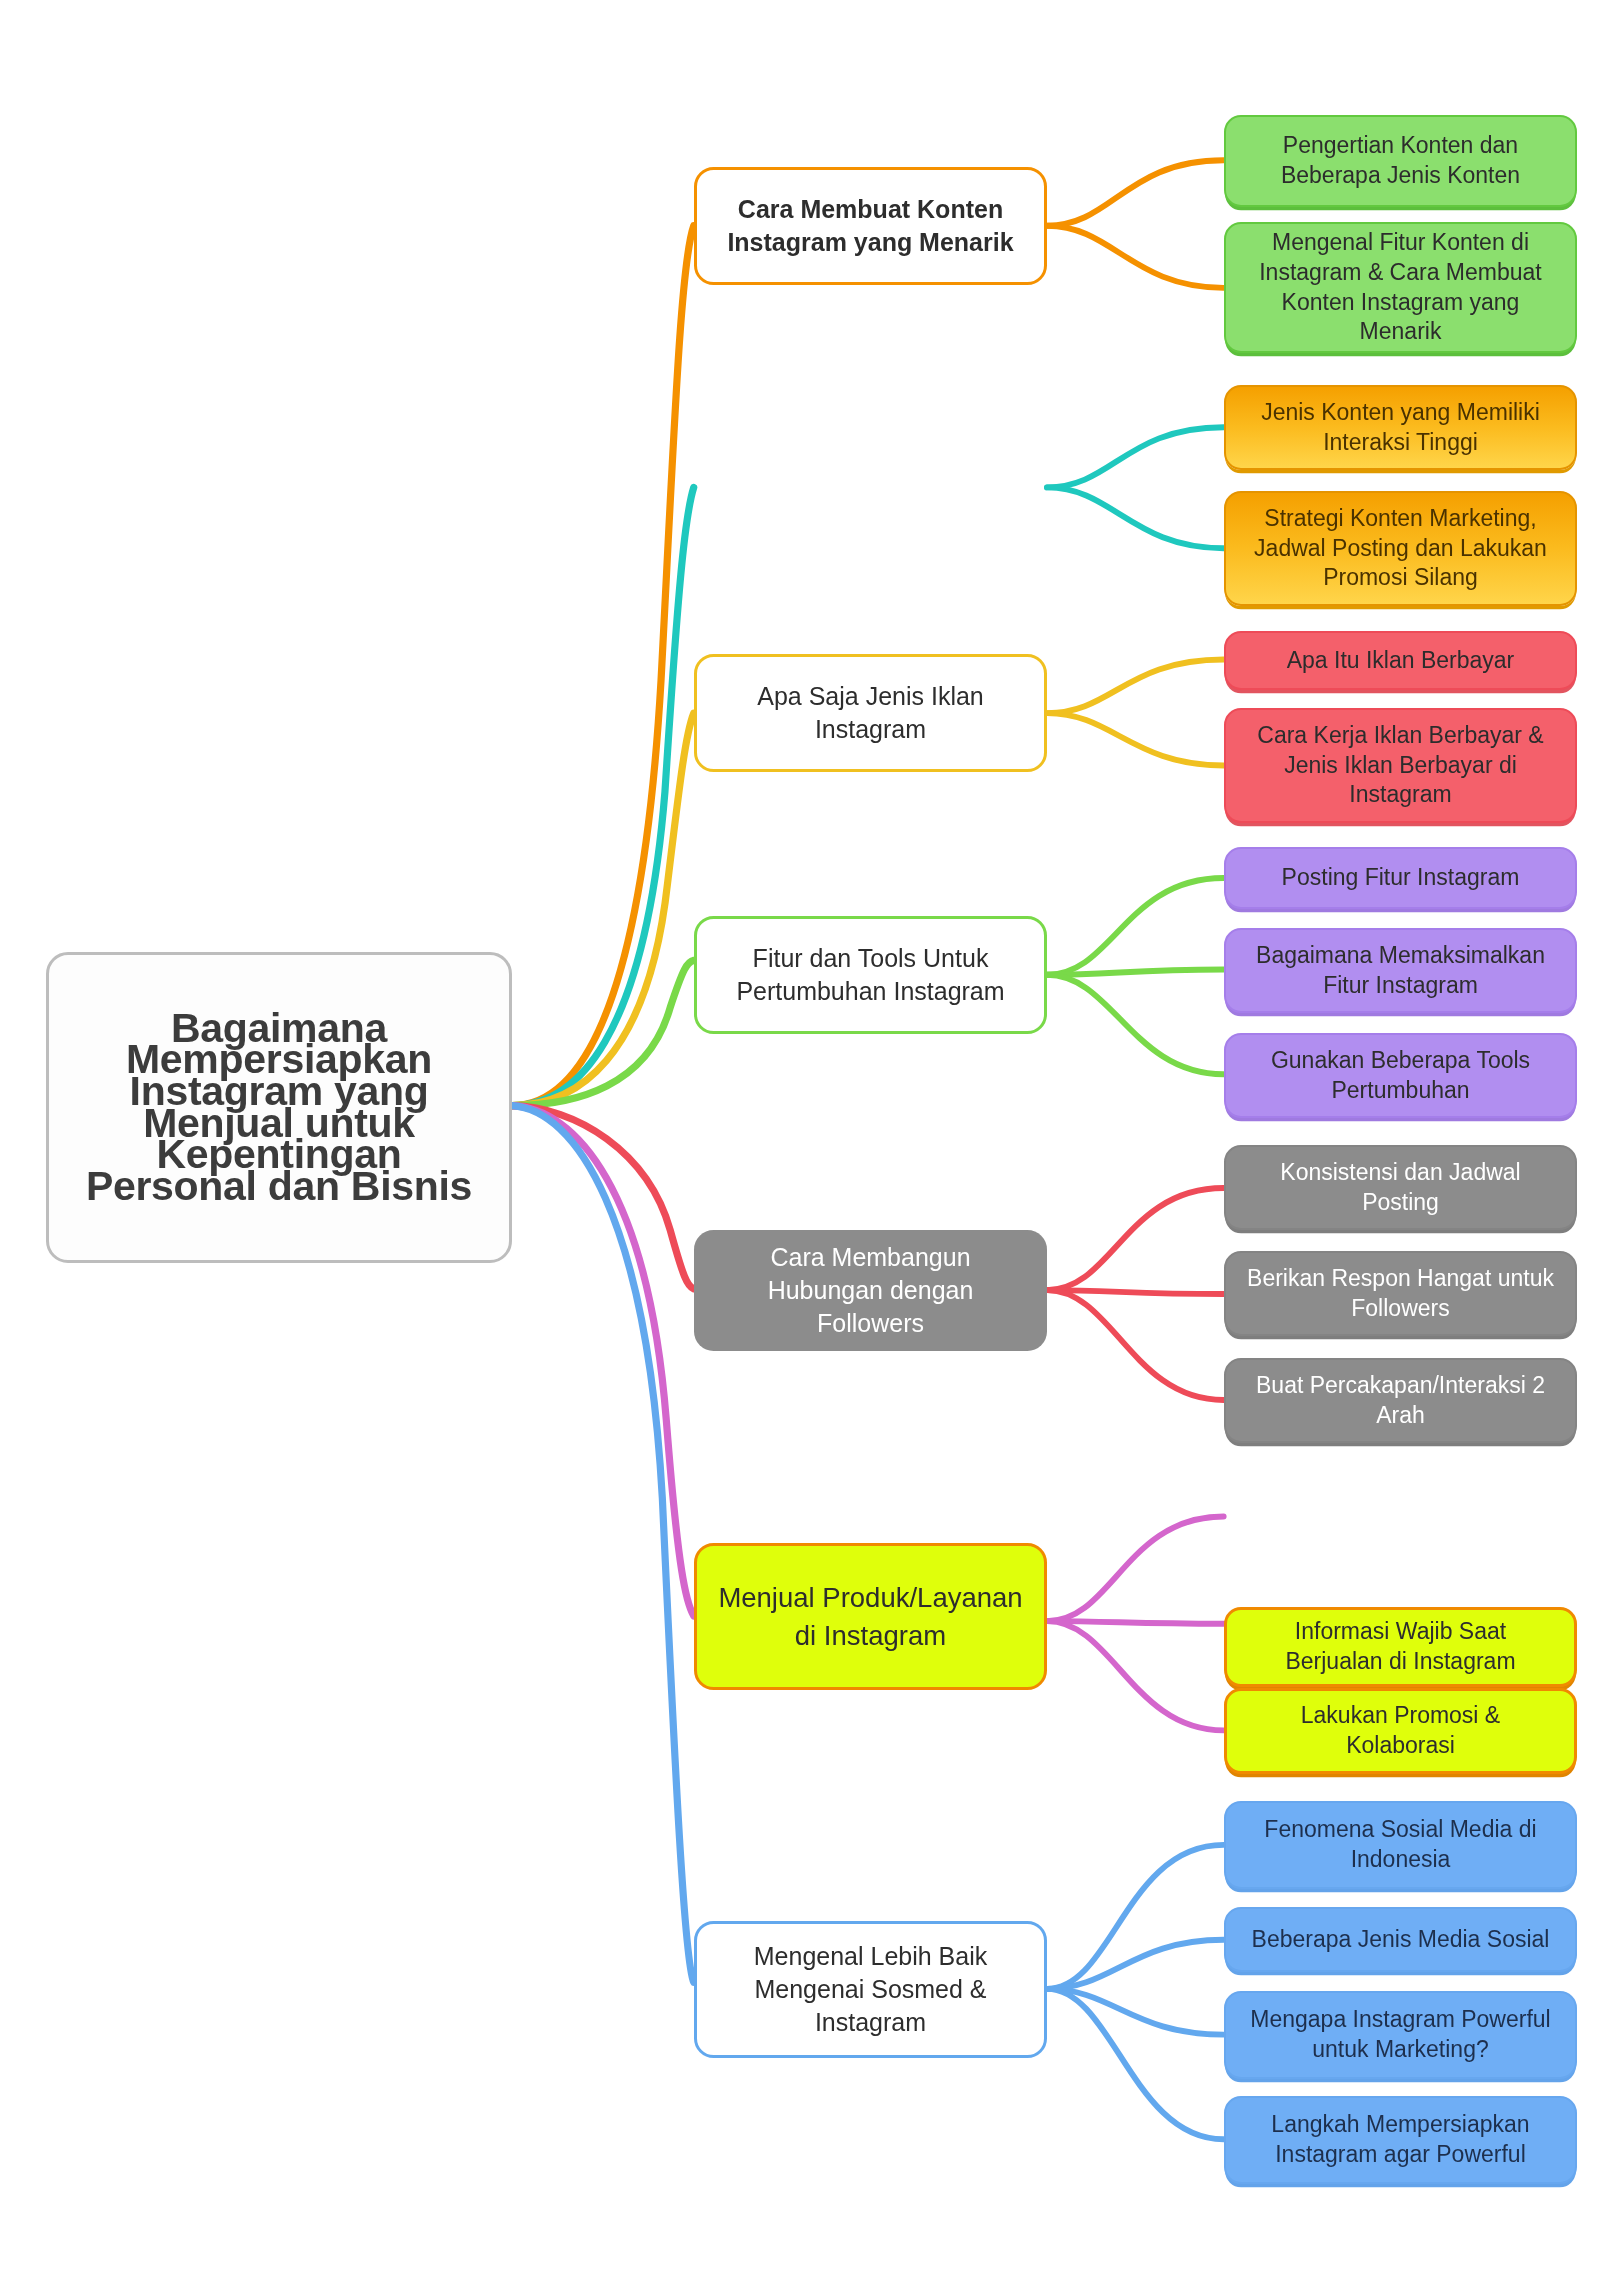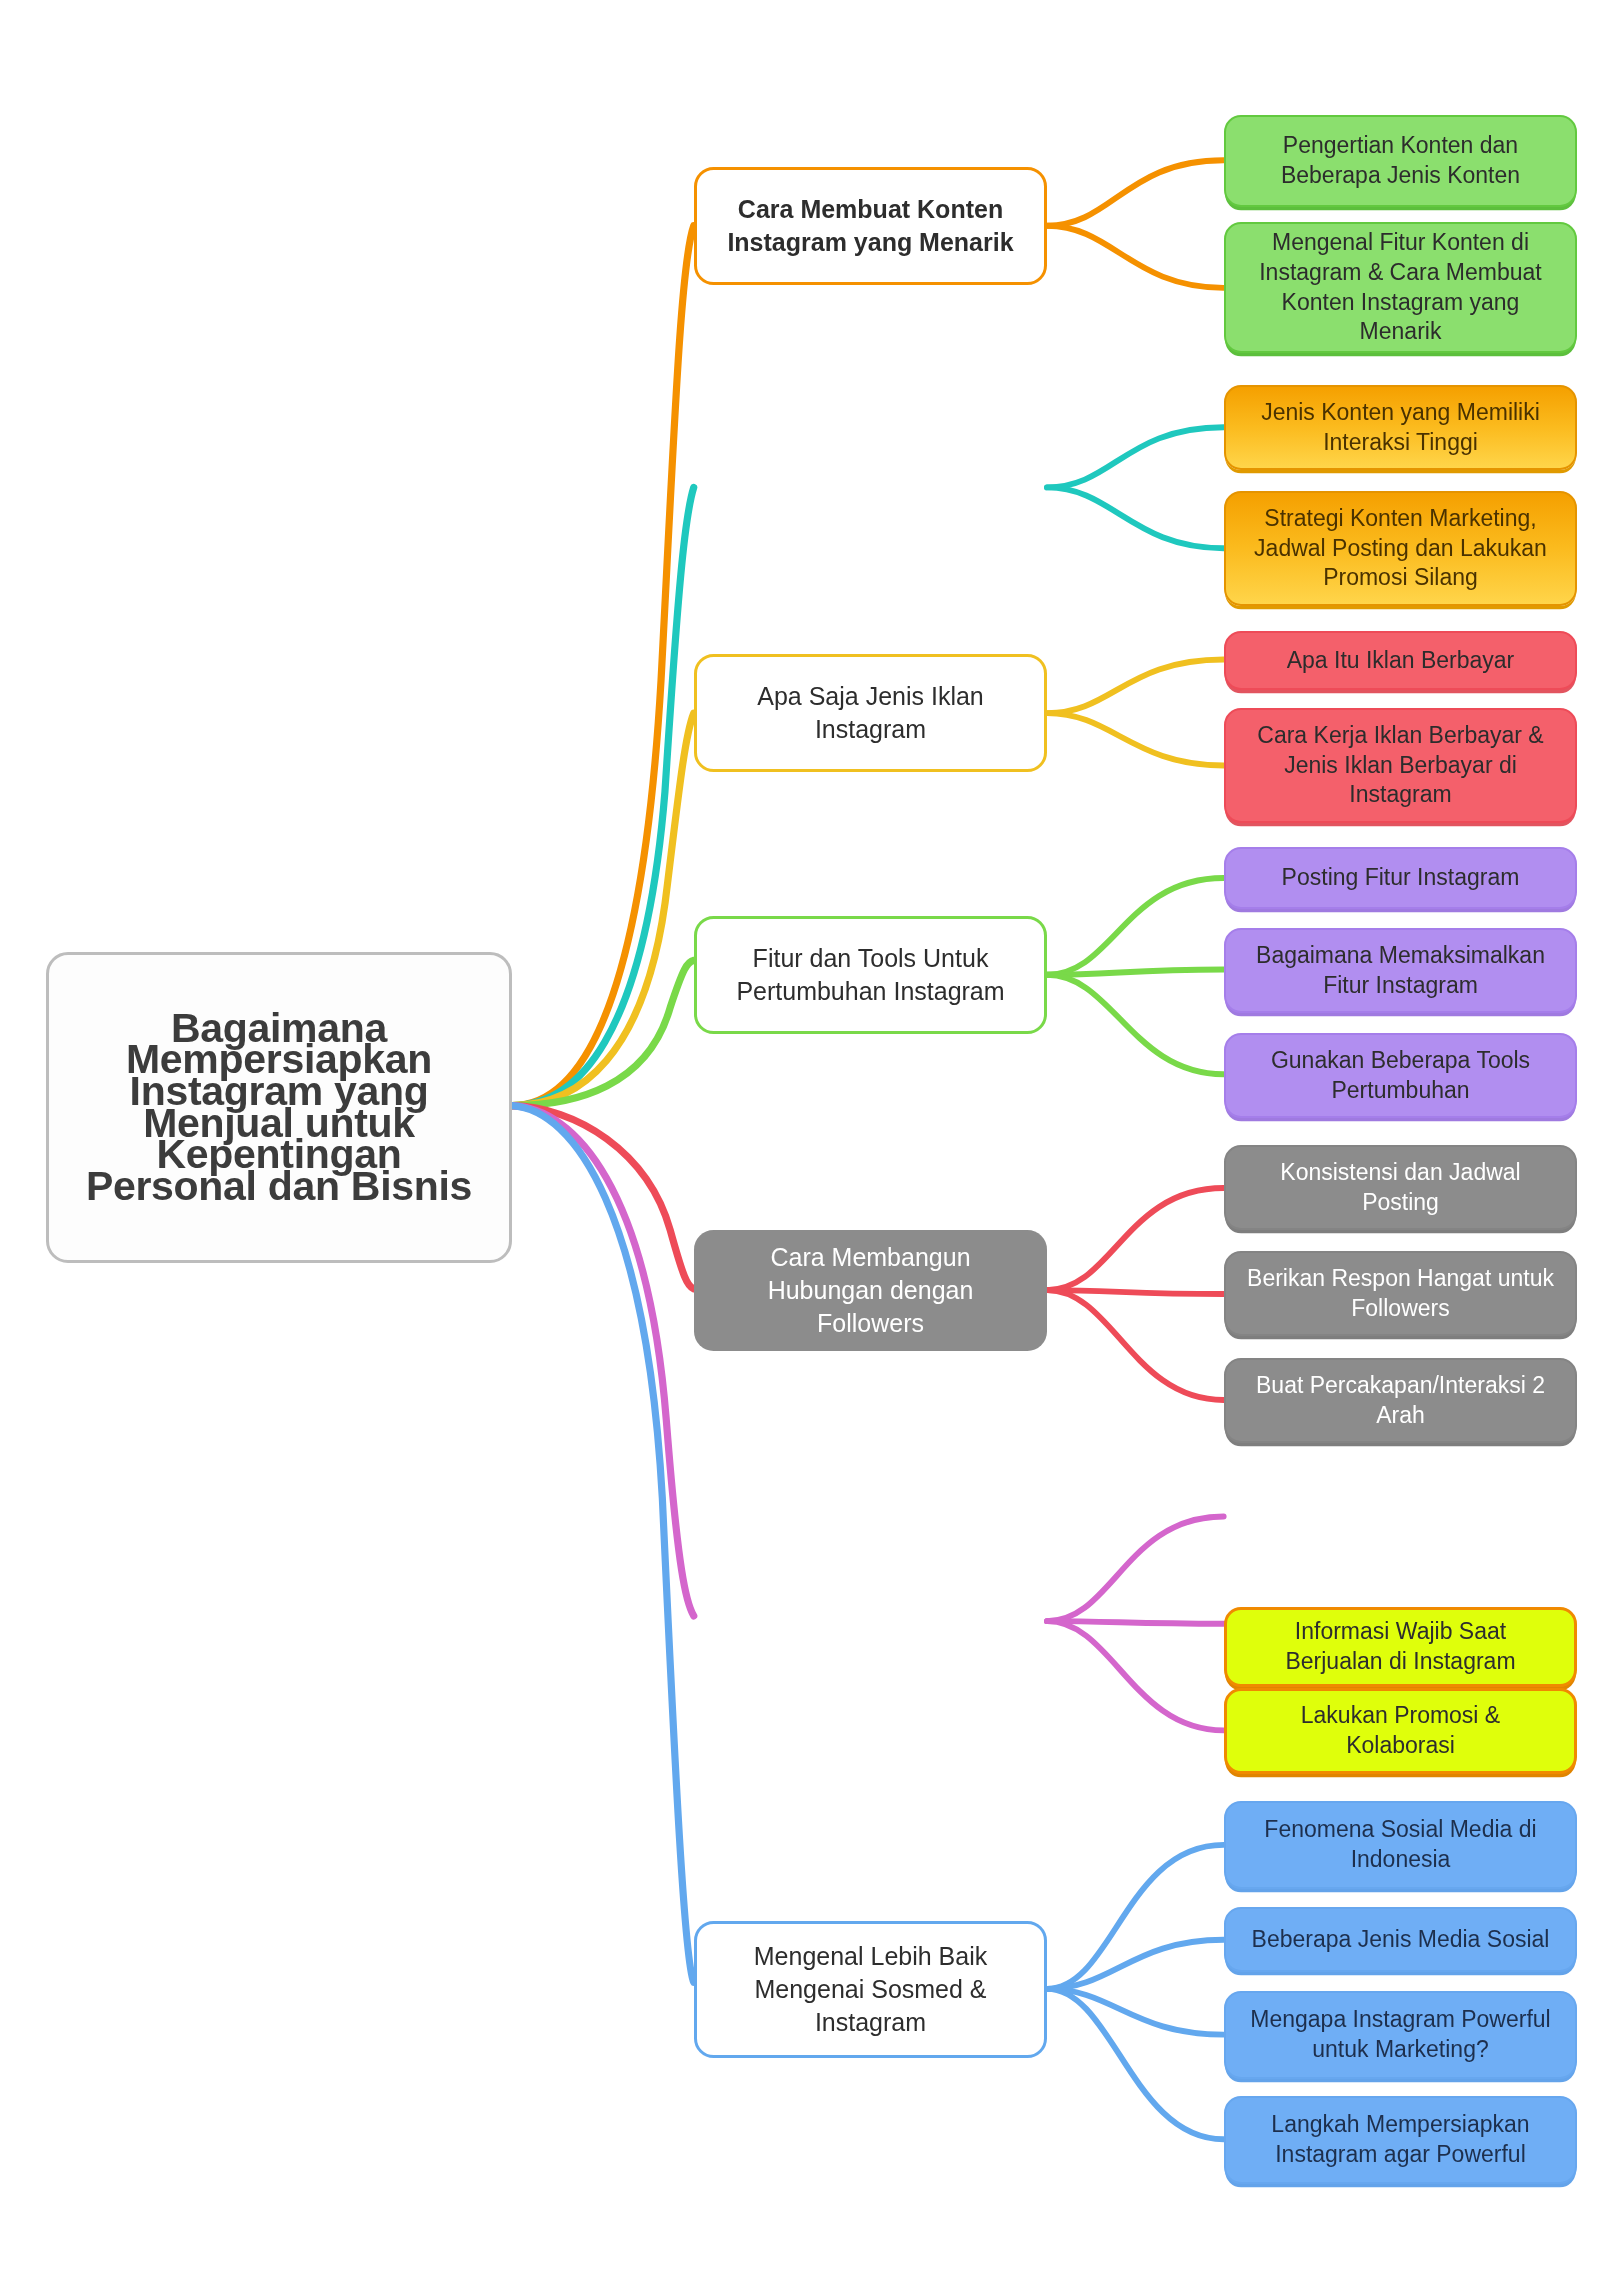--- a/index.html
+++ b/index.html
@@ -167,20 +167,23 @@
   <div class="node l2 leaf-gray" style="top:1145px;height:85px;">
     <span class="txt">Konsistensi dan Jadwal Posting</span>
   </div>
   <div class="node l2 leaf-gray" style="top:1251px;height:85px;">
     <span class="txt">Berikan Respon Hangat untuk Followers</span>
   </div>
   <div class="node l2 leaf-gray" style="top:1358px;height:85px;">
     <span class="txt">Buat Percakapan/Interaksi 2 Arah</span>
   </div>
 
+  <div class="node l1 b6" style="top:1543px;height:147px;">
+    <span class="txt">Menjual Produk/Layanan di Instagram</span>
+  </div>
   <div class="node l2 leaf-lime" style="top:1582px;height:80px;margin-top:25px;">
     <span class="txt">Informasi Wajib Saat Berjualan di Instagram</span>
   </div>
   <div class="node l2 leaf-lime" style="top:1688px;height:86px;">
     <span class="txt">Lakukan Promosi &amp; Kolaborasi</span>
   </div>
 
   <div class="node l1 plain b7" style="top:1921px;height:137px;">
     <span class="txt">Mengenal Lebih Baik Mengenai Sosmed &amp; Instagram</span>
   </div>

